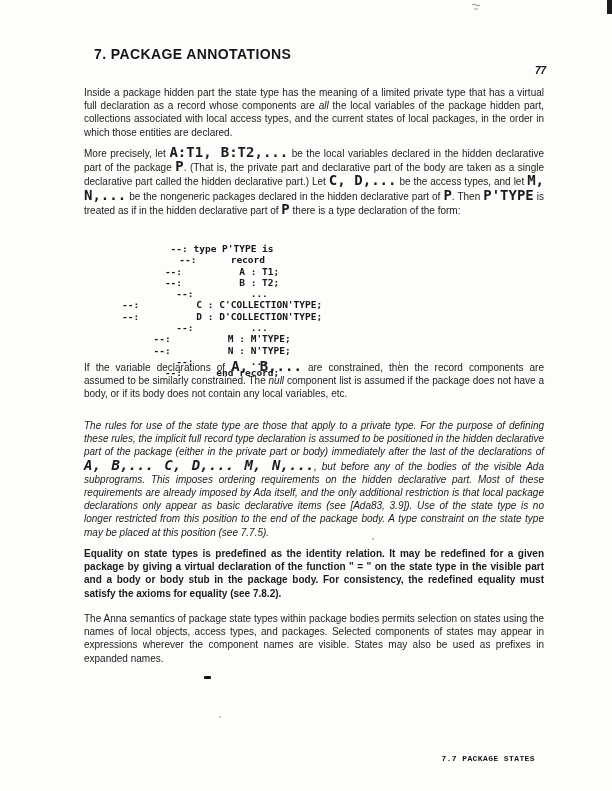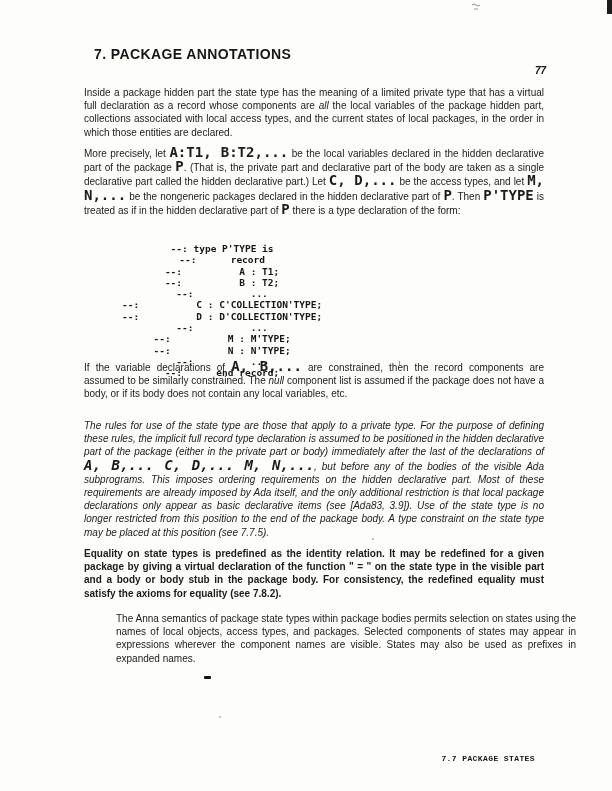--- a/index.html
+++ b/index.html
@@ -31,21 +31,21 @@
     font-size: 10px; line-height: 13.2px;
     text-align: justify;
     margin: 0;
     color: #1b1b1b;
   }
   .p1 { top: 86px; }
   .p2 { top: 146px; }
   .p3 { top: 360px; }
   .p4 { top: 419px; font-style: italic; }
   .p5 { top: 547px; font-weight: bold; }
-  .p6 { top: 612px; margin-left: 32px; }
+  .p6 { top: 612px; }
 
   .code-block {
     position: absolute; top: 226px; left: 105px;
     margin: 17px;
     font-family: "DejaVu Sans Mono", monospace;
     font-size: 9.5px; font-weight: bold;
     line-height: 11.3px;
     color: #151515;
     white-space: pre;
     text-align: center;

